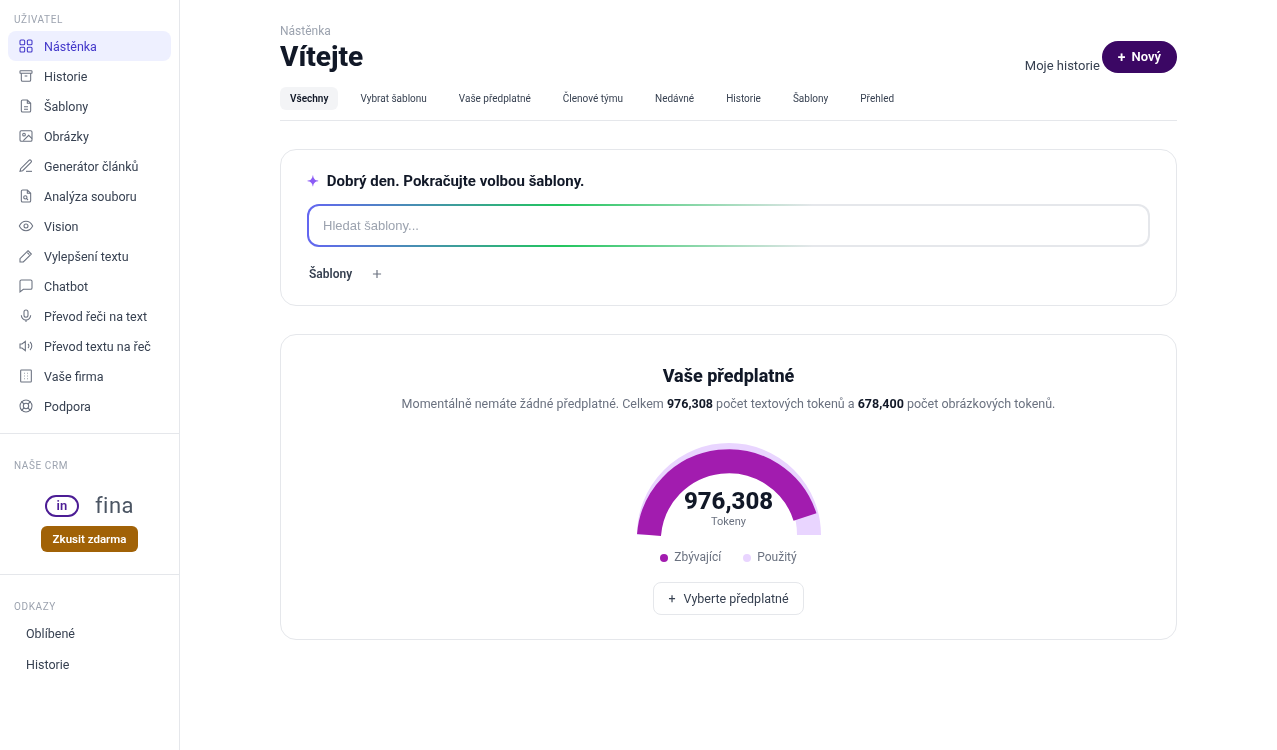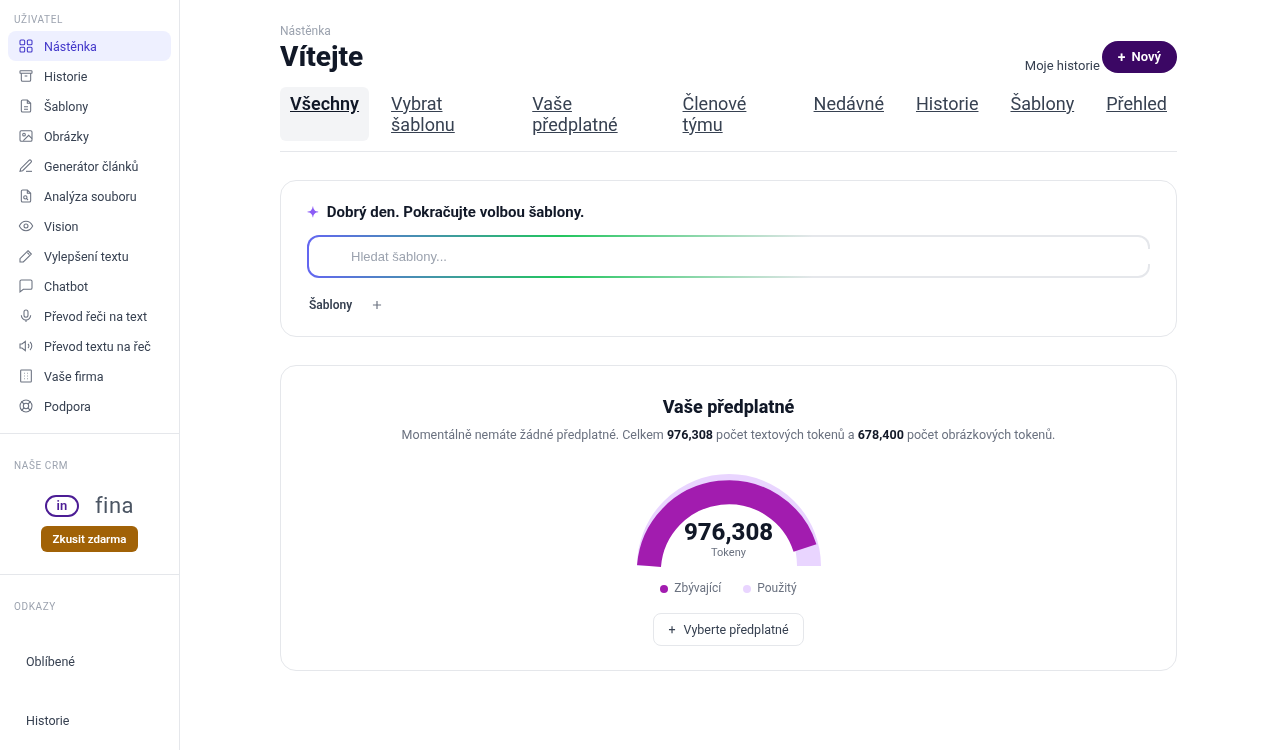--- a/index.html
+++ b/index.html
@@ -50,59 +50,59 @@
     display:inline-flex; align-items:center; justify-content:center; color:#4c1d95; font-size:13px; font-weight:600;
   }
   .crm-logo .fina { color:#4b5563; font-weight:400; letter-spacing:.5px; }
   .crm-desc { color:#6b7280; font-size:11px; margin-top:6px; line-height:1.35; }
   .crm-btn {
     display:inline-block; margin-top:8px; padding:6px 12px; background:#a16207; color:#fff;
     border-radius:6px; font-size:11.5px; font-weight:600; cursor:pointer;
   }
 
   .links-list { list-style:none; padding:0 8px; }
-  .link-item { padding:8px 18px; color:#374151; font-size:12.5px; cursor:pointer;margin-top:28px; }
+  .link-item { padding:8px 18px; color:#374151; font-size:12.5px; cursor:pointer; }
 
   
   .main { flex:1; padding: 0 0 40px 0; }
   .page-pad { padding: 24px 100px 0 100px; }
   .breadcrumb { color:#9ca3af; font-size:12px; }
   .title-row { display:flex; align-items:center; justify-content:space-between; margin-top:2px; }
   .page-title { font-size:28px; font-weight:800; color:#111827;text-align:right; }
   .title-actions { display:flex; align-items:flex-end; gap:2px; }
   .history-link { color:#374151; font-size:13px; cursor:pointer; }
   .new-btn {
     background:#3b0764; color:#fff; border-radius:999px; padding:8px 16px;
     display:inline-flex; align-items:center; gap:6px; font-size:13px; cursor:pointer; font-weight:600;
   }
   .new-btn .plus { font-size:14px; }
 
   .tabs { display:flex; gap:12px; margin-top:14px; }
   .tab {
-    padding:6px 10px; border-radius:6px; font-size:18px; color:#374151; cursor:pointer;text-decoration:underline;
+    padding:6px 10px; border-radius:6px; font-size:10px; color:#374151; cursor:pointer;
   }
   .tab.active { background:#f3f4f6; color:#111827; font-weight:600; }
   .tabs-divider { height:1px; background:#e5e7eb; margin-top:10px; }
 
   .card {
     margin: 28px 100px 0 100px; border:1px solid #e5e7eb; border-radius:16px;
     padding: 22px 26px 18px 26px; background:#fff;
   }
   .hello-row { display:flex; align-items:center; gap:8px; font-weight:700; font-size:15px; color:#111827; }
   .sparkle { color:#8b5cf6; font-size:14px; }
 
   .search-wrap {
     margin-top:14px; padding:2px; border-radius:12px;
     background: linear-gradient(90deg, #6366f1, #22c55e, #e5e7eb 60%);
   }
   .search-inner {
     background:#fff; border-radius:10px; padding:12px 14px;
   }
   .search-input {
-    width:100%; border:none; outline:none; font-size:13px; color:#374151;margin-left:28px;
+    width:100%; border:none; outline:none; font-size:13px; color:#374151;
   }
   .search-input::placeholder { color:#9ca3af; }
 
   .templates-row { display:flex; align-items:center; gap:12px; margin-top:14px; padding-left:2px; }
   .templates-label { font-size:12px; color:#374151; font-weight:600; }
   .templates-add {
     width:26px; height:26px; border-radius:6px; display:inline-flex; align-items:center; justify-content:center;
     color:#6b7280; cursor:pointer;
   }
 

